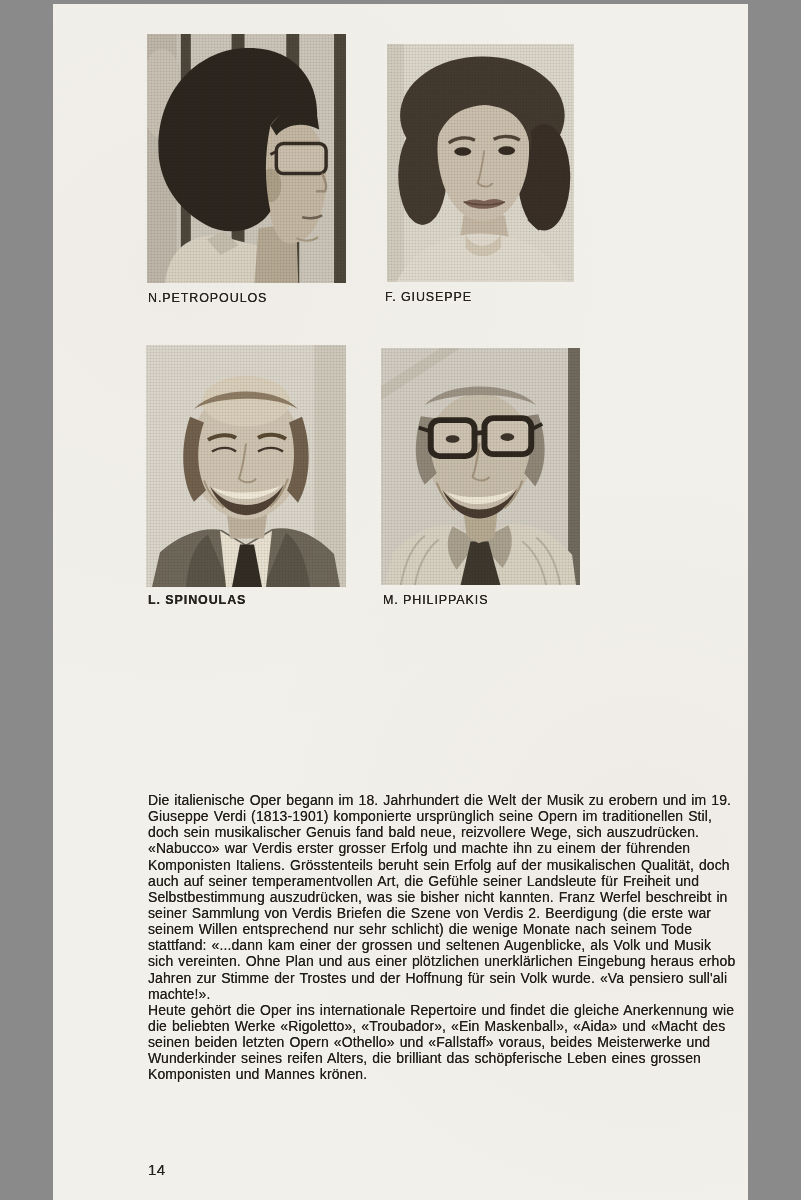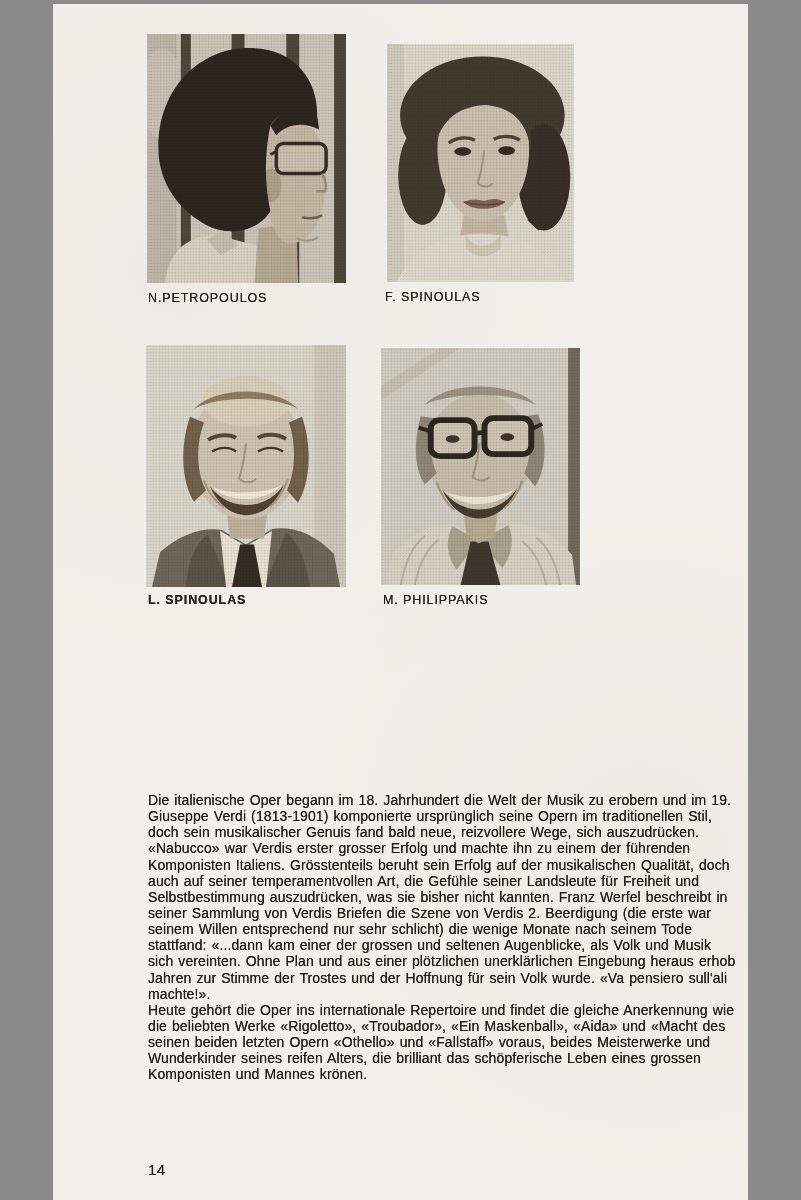--- a/index.html
+++ b/index.html
@@ -157,21 +157,21 @@
       <ellipse cx="127" cy="94" rx="7" ry="4" fill="#3a3128"></ellipse>
       <path d="M99,100 C97,116 95,128 92,136 C97,141 105,141 109,136" stroke="#a1927b" stroke-width="2" fill="none"></path>
       <path d="M62,150 C82,178 118,177 137,148 C120,190 78,190 62,150 Z" fill="#47382c"></path>
       <path d="M64,151 C84,170 116,169 135,149 C116,159 82,160 64,151 Z" fill="#ece6d7"></path>
       <path d="M56,142 C60,154 66,164 74,171" stroke="#a3947b" stroke-width="2" fill="none"></path>
       <path d="M142,140 C138,152 132,162 124,169" stroke="#a3947b" stroke-width="2" fill="none"></path>
     </svg>
   </div>
 
   <div class="caption cap-1">N.PETROPOULOS</div>
-  <div class="caption cap-2">F. SPINOULAS</div>
+  <div class="caption cap-2">F. GIUSEPPE</div>
   <div class="caption cap-3">L. SPINOULAS</div>
   <div class="caption cap-4">M. PHILIPPAKIS</div>
 
   <div class="article">
     <div class="line">Die italienische Oper begann im 18. Jahrhundert die Welt der Musik zu erobern und im 19.</div>
     <div class="line">Giuseppe Verdi (1813-1901) komponierte ursprünglich seine Opern im traditionellen Stil,</div>
     <div class="line">doch sein musikalischer Genuis fand bald neue, reizvollere Wege, sich auszudrücken.</div>
     <div class="line">«Nabucco» war Verdis erster grosser Erfolg und machte ihn zu einem der führenden</div>
     <div class="line">Komponisten Italiens. Grösstenteils beruht sein Erfolg auf der musikalischen Qualität, doch</div>
     <div class="line">auch auf seiner temperamentvollen Art, die Gefühle seiner Landsleute für Freiheit und</div>

